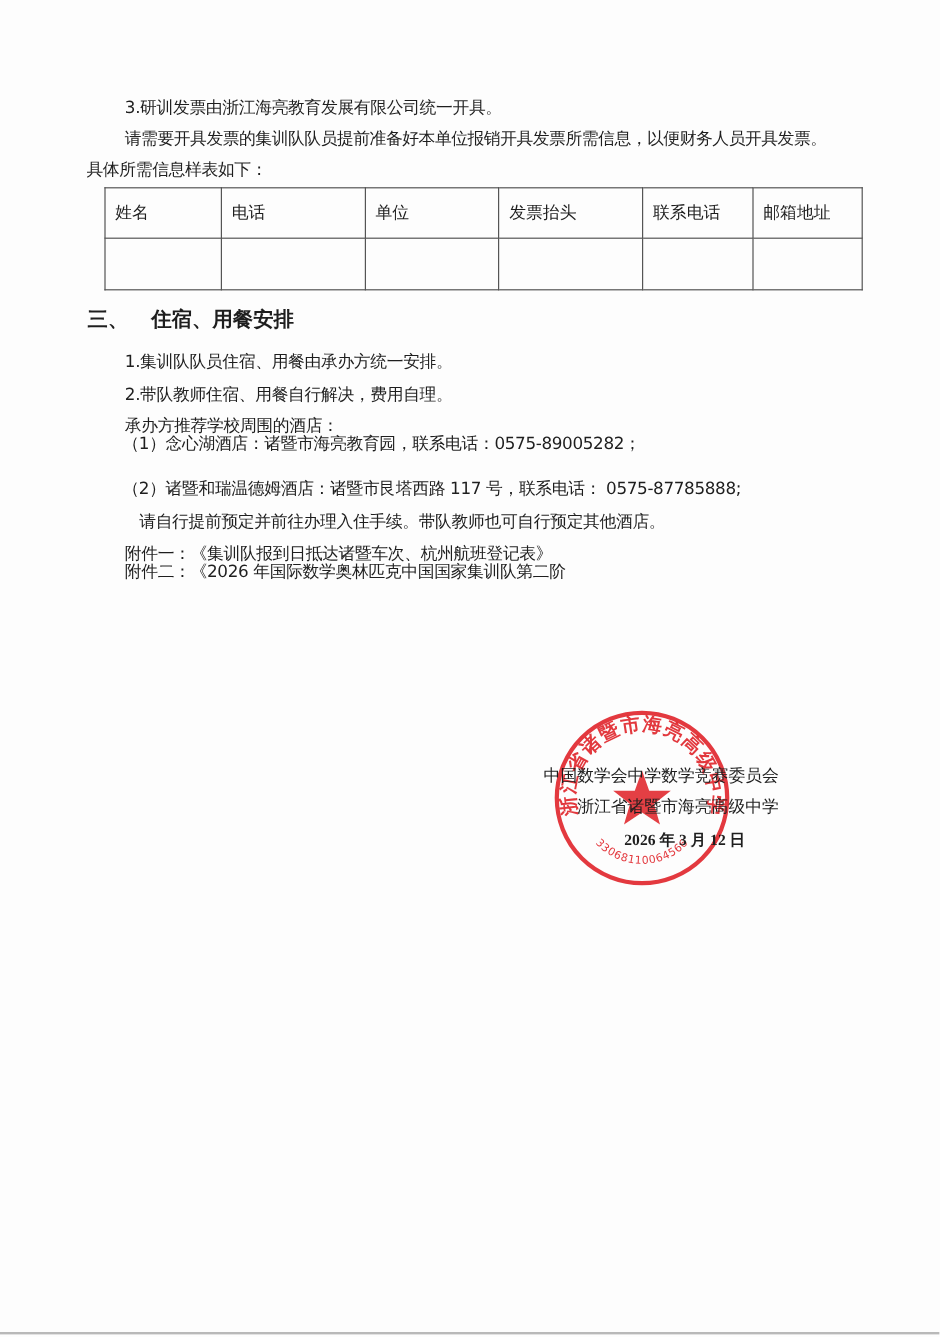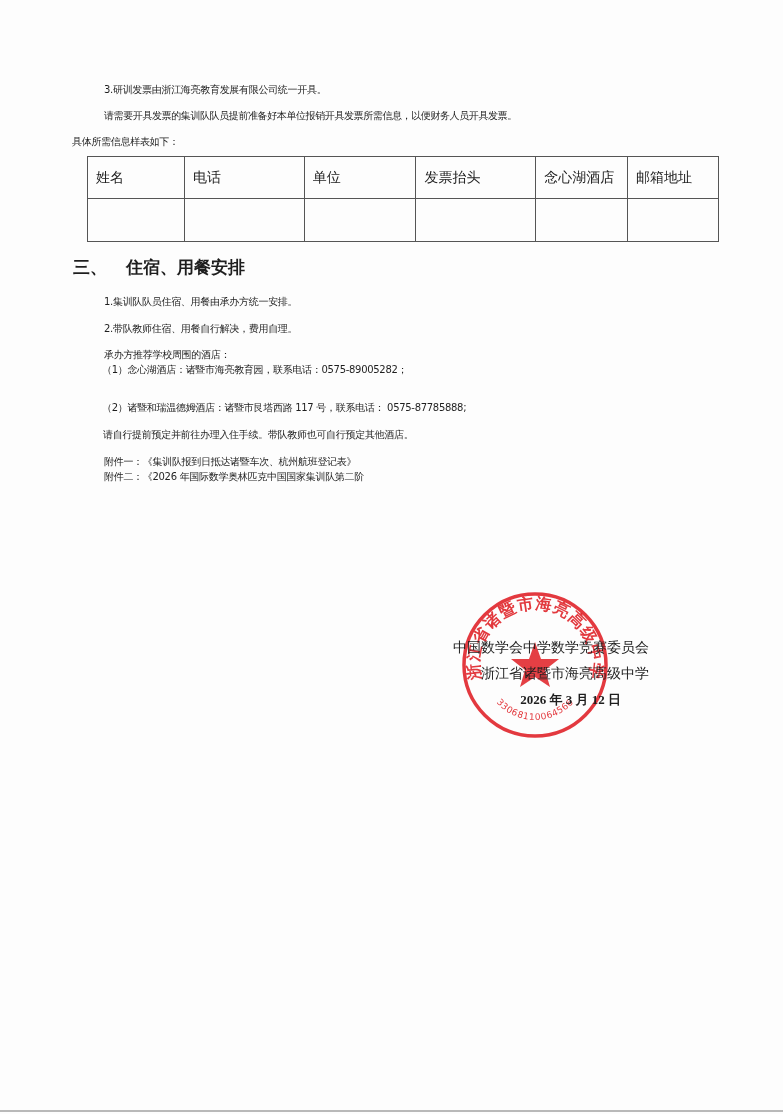--- a/index.html
+++ b/index.html
@@ -2,21 +2,21 @@
 <html><head>
 <meta charset="utf-8">
 <style>
   html, body { margin: 0; padding: 0; }
   body {
     width: 783px; height: 1114px; background: #fdfdfd;
     position: relative; overflow: hidden;
     font-family: "DejaVu Sans", "Liberation Sans", sans-serif;
     color: #1e1e1e;
   }
-  .line { position: absolute; font-size: 10px; white-space: nowrap; line-height: 20px; letter-spacing: -0.3px; }
+  .line { position: absolute; font-size: 14px; white-space: nowrap; line-height: 20px; letter-spacing: -0.3px; }
   .h3 { position: absolute; font-size: 17px; font-weight: bold; white-space: nowrap; line-height: 24px; }
   table.info {
     position: absolute; left: 87px; top: 156px; width: 632px;
     border-collapse: collapse; font-size: 14px;
   }
   table.info td { border: 1px solid #555; padding: 0 0 0 8px; vertical-align: middle; }
   table.info tr.hd td { height: 41px; }
   table.info tr.bd td { height: 42px; }
   .sign { position: absolute; font-size: 14px; white-space: nowrap; line-height: 20px; text-align: center; }
   .date { font-family: "Liberation Serif", "DejaVu Serif", serif; font-weight: bold; font-size: 13px; }
@@ -40,21 +40,21 @@
         <col style="width:116px">
         <col style="width:89px">
         <col style="width:88px">
     </colgroup>
     <tbody>
         <tr class="hd">
       <td>姓名</td>
       <td>电话</td>
       <td>单位</td>
       <td>发票抬头</td>
-      <td>念心湖酒店</td>
+      <td>联系电话</td>
       <td>邮箱地址</td>
     </tr>
     <tr class="bd">
       <td></td>
       <td></td>
       <td></td>
       <td></td>
       <td></td>
       <td></td>
     </tr>
@@ -62,21 +62,21 @@
     </table>
 
   <div class="h3" style="left:73px; top:255px;">三、</div>
   <div class="h3" style="left:126px; top:255px;">住宿、用餐安排</div>
 
   <div class="line" style="left:104px; top:292px;">1.集训队队员住宿、用餐由承办方统一安排。</div>
   <div class="line" style="left:104px; top:319px;text-align:center;">2.带队教师住宿、用餐自行解决，费用自理。</div>
   <div class="line" style="left:104px; top:345px;">承办方推荐学校周围的酒店：</div>
   <div class="line" style="left:102px; top:360px;">（1）念心湖酒店：诸暨市海亮教育园，联系电话：0575-89005282；</div>
   <div class="line" style="left:102px; top:398px;">（2）诸暨和瑞温德姆酒店：诸暨市艮塔西路 117 号，联系电话： 0575-87785888;</div>
-  <div class="line" style="left:103px; top:425px;text-align:center;">请自行提前预定并前往办理入住手续。带队教师也可自行预定其他酒店。</div>
+  <div class="line" style="left:116px; top:425px;text-align:center;">请自行提前预定并前往办理入住手续。带队教师也可自行预定其他酒店。</div>
   <div class="line" style="left:104px; top:452px;">附件一：《集训队报到日抵达诸暨车次、杭州航班登记表》</div>
   <div class="line" style="left:104px; top:467px;">附件二：《2026 年国际数学奥林匹克中国国家集训队第二阶</div>
 
   <svg class="stamp" viewBox="0 0 150 150">
     <defs>
       <path id="arcTop" d="M 24 98 A 56 56 0 1 1 126 98"></path>
       <path id="arcBot" d="M 30 104 A 52 52 0 0 0 120 104"></path>
     </defs>
     <circle cx="75" cy="75" r="71" fill="none" stroke="#e0242a" stroke-width="3.5" opacity="0.9"></circle>
     <polygon points="75,52 81,69 99,69 85,80 90,97 75,87 60,97 65,80 51,69 69,69" fill="#e0242a" opacity="0.88"></polygon>

